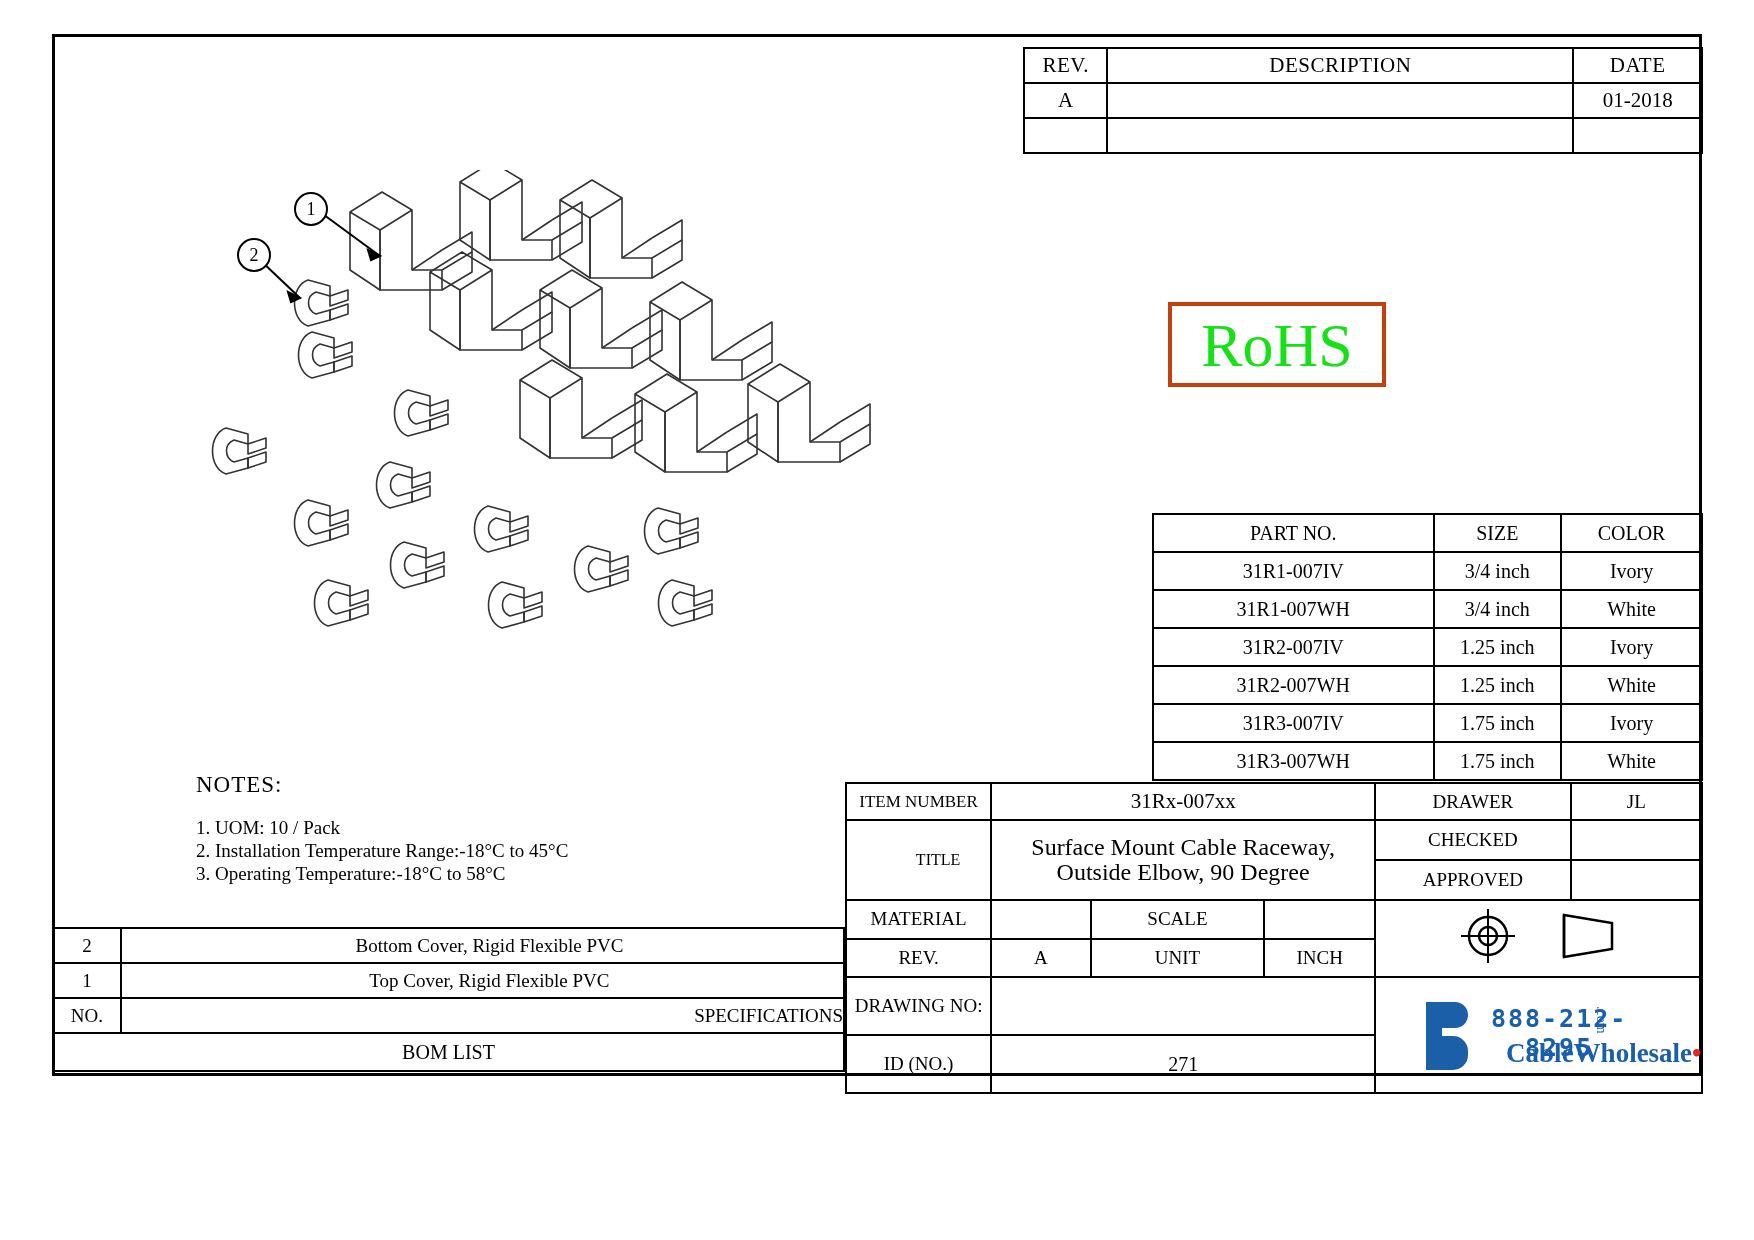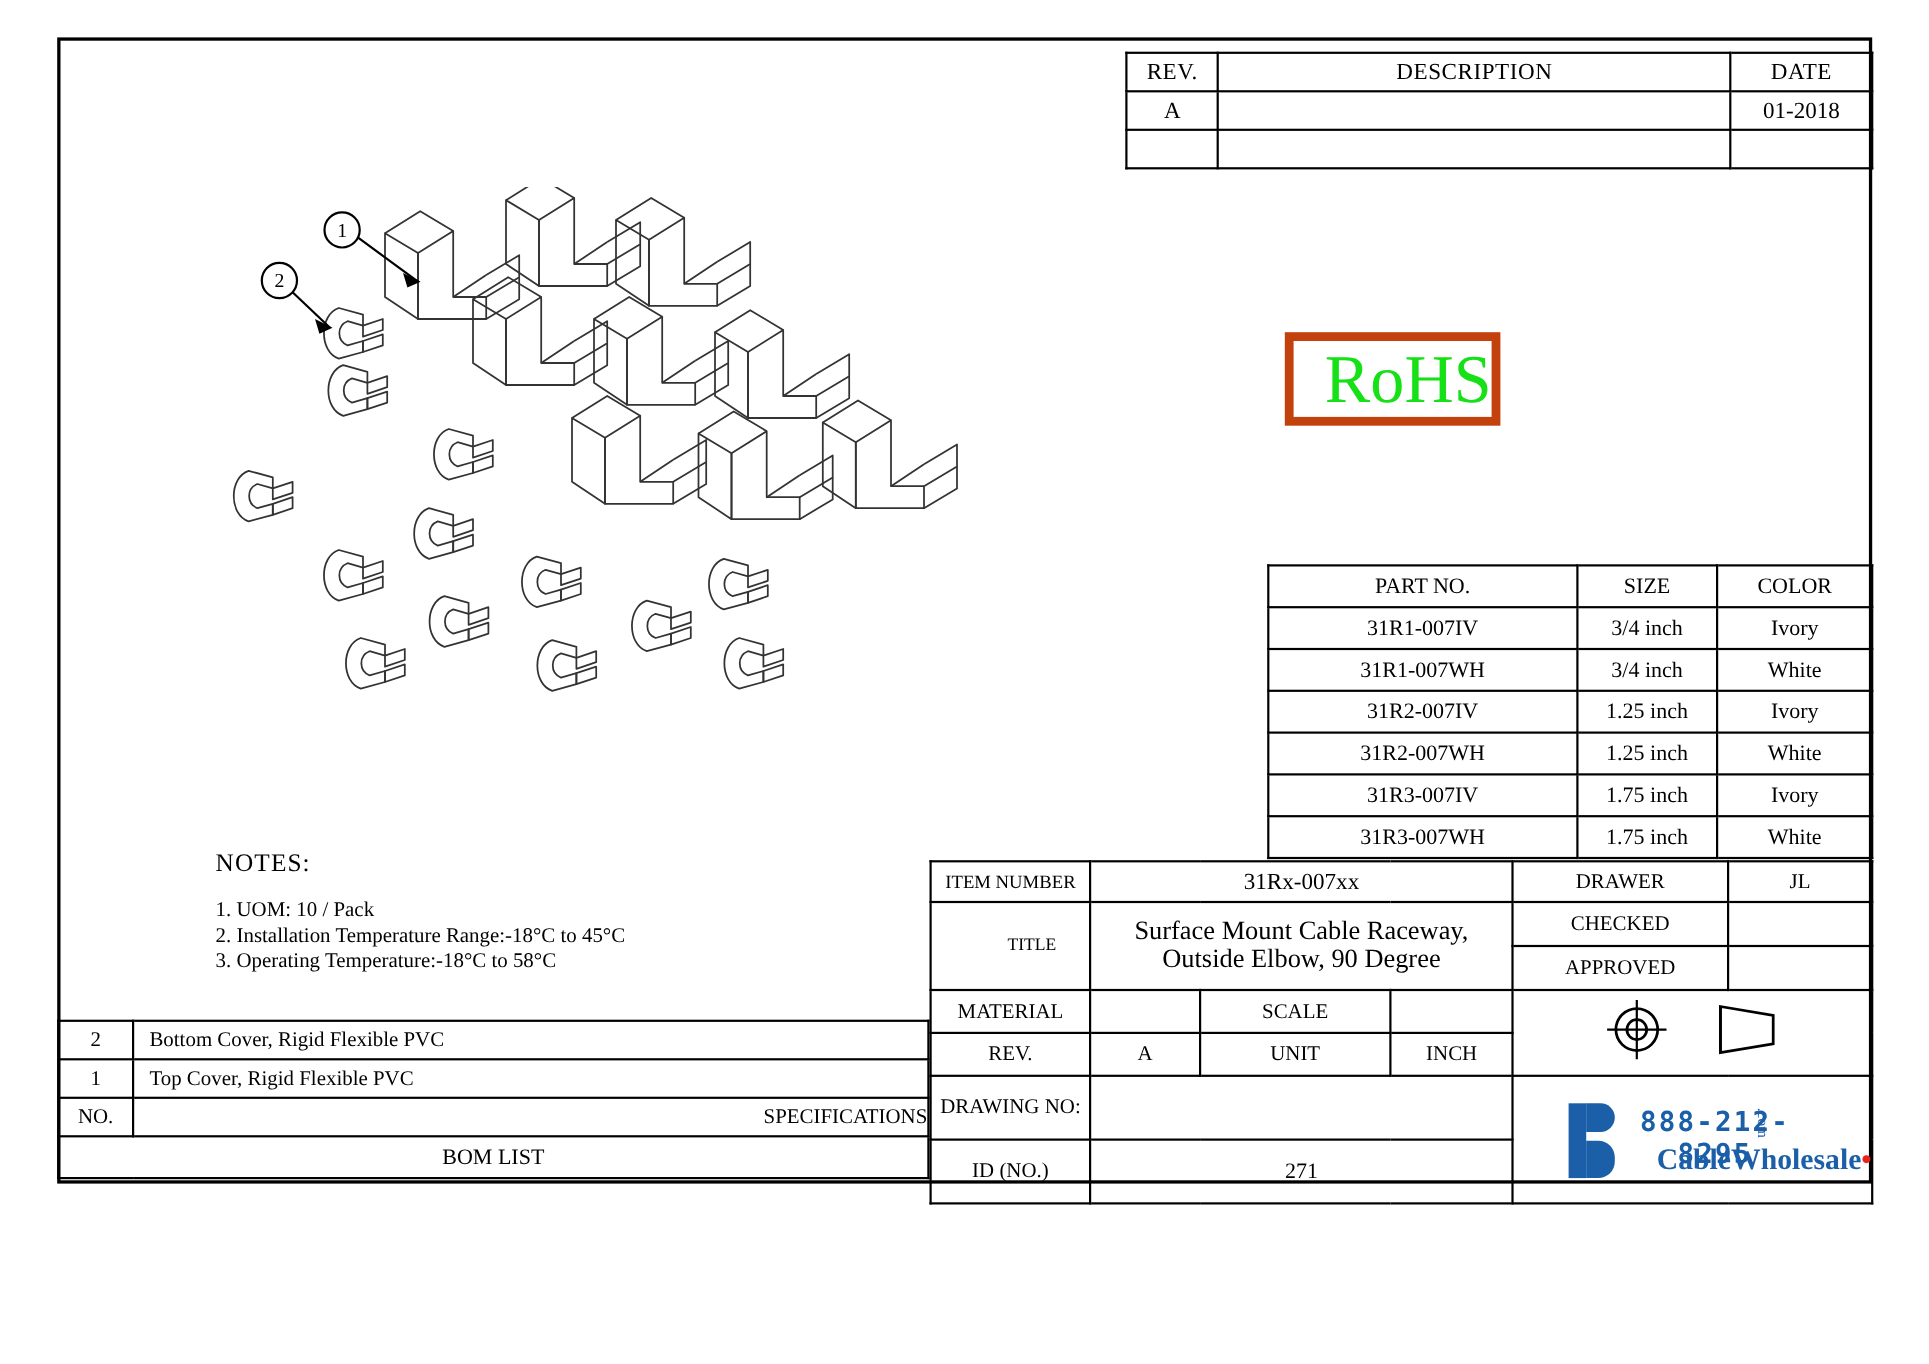--- a/index.html
+++ b/index.html
@@ -11,39 +11,39 @@
 
   
   #rev-table{position:absolute;left:1023px;top:47px;width:680px;}
   #rev-table td{height:33px;font-size:21px;}
   #rev-table .c-rev{width:82px;}
   #rev-table .c-desc{width:470px;}
   #rev-table .c-date{width:128px;}
   #rev-table .hdr{font-size:21px;letter-spacing:.5px;}
 
   
-  #rohs{position:absolute;left:1168px;top:302px;width:196px;height:85px;border:8px solid #c2410c;box-sizing:border-box;display:flex;align-items:center;justify-content:flex-end;}
+  #rohs{position:absolute;left:1168px;top:302px;width:218px;height:85px;border:4px solid #c2410c;box-sizing:border-box;display:flex;align-items:center;justify-content:center;}
   #rohs span{color:#16e016;font-size:62px;line-height:62px;font-family:"Liberation Serif",serif;}
 
   
   #part-table{position:absolute;left:1152px;top:513px;width:551px;padding-left:16px;}
   #part-table td{height:36px;font-size:20px;}
   #part-table .c-pn{width:282px;}
   #part-table .c-size{width:127px;margin-top:44px;}
   #part-table .c-color{width:140px;}
 
   
   #title-block{position:absolute;left:845px;top:782px;width:858px;}
   #title-block td{font-size:19px;}
 
   
   #bom-table{position:absolute;left:52px;top:927px;width:793px;}
   #bom-table td{height:33px;font-size:19px;}
   #bom-table .c-no{width:67px;}
-  #bom-table .c-spec{width:724px;text-align:left;padding-left:14px;}
+  #bom-table .c-spec{width:724px;text-align:center;padding-left:14px;}
   #bom-table .center{text-align:right;padding-left:16px;}
 
   
   #notes{position:absolute;left:196px;top:772px;width:520px;}
   #notes .notes-title{font-size:23px;letter-spacing:1px;margin-bottom:18px;}
   #notes .note-line{font-size:19px;line-height:23px;}
 
   
   #logo{position:absolute;left:1253px;top:965px;width:218px;height:76px;}
   .logo-b{position:absolute;left:0;top:2px;width:42px;height:68px;}

